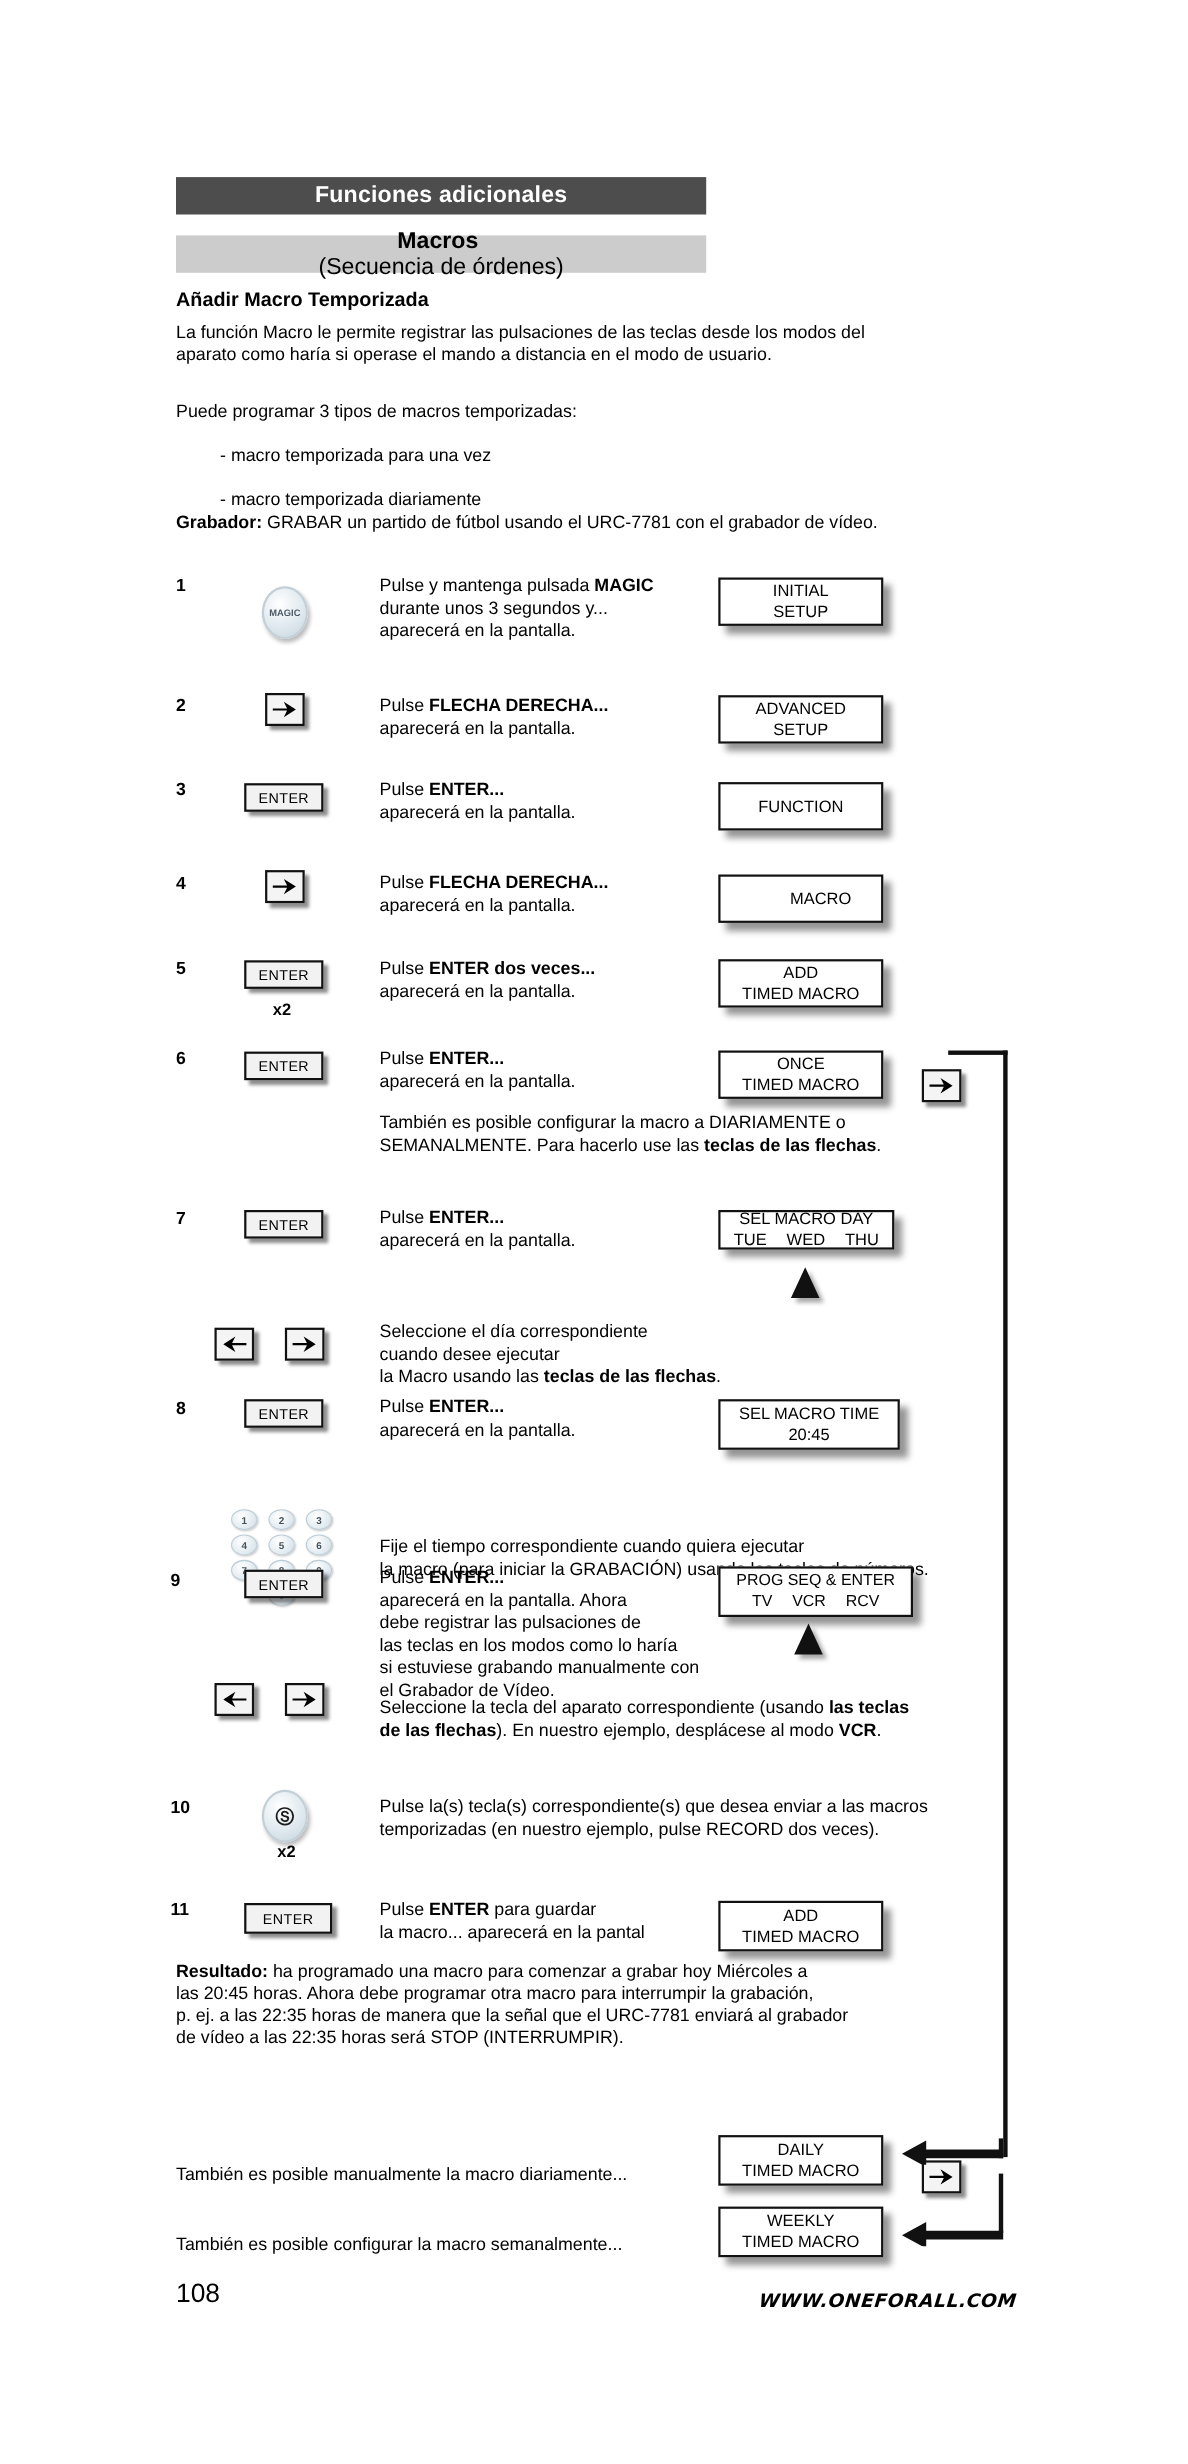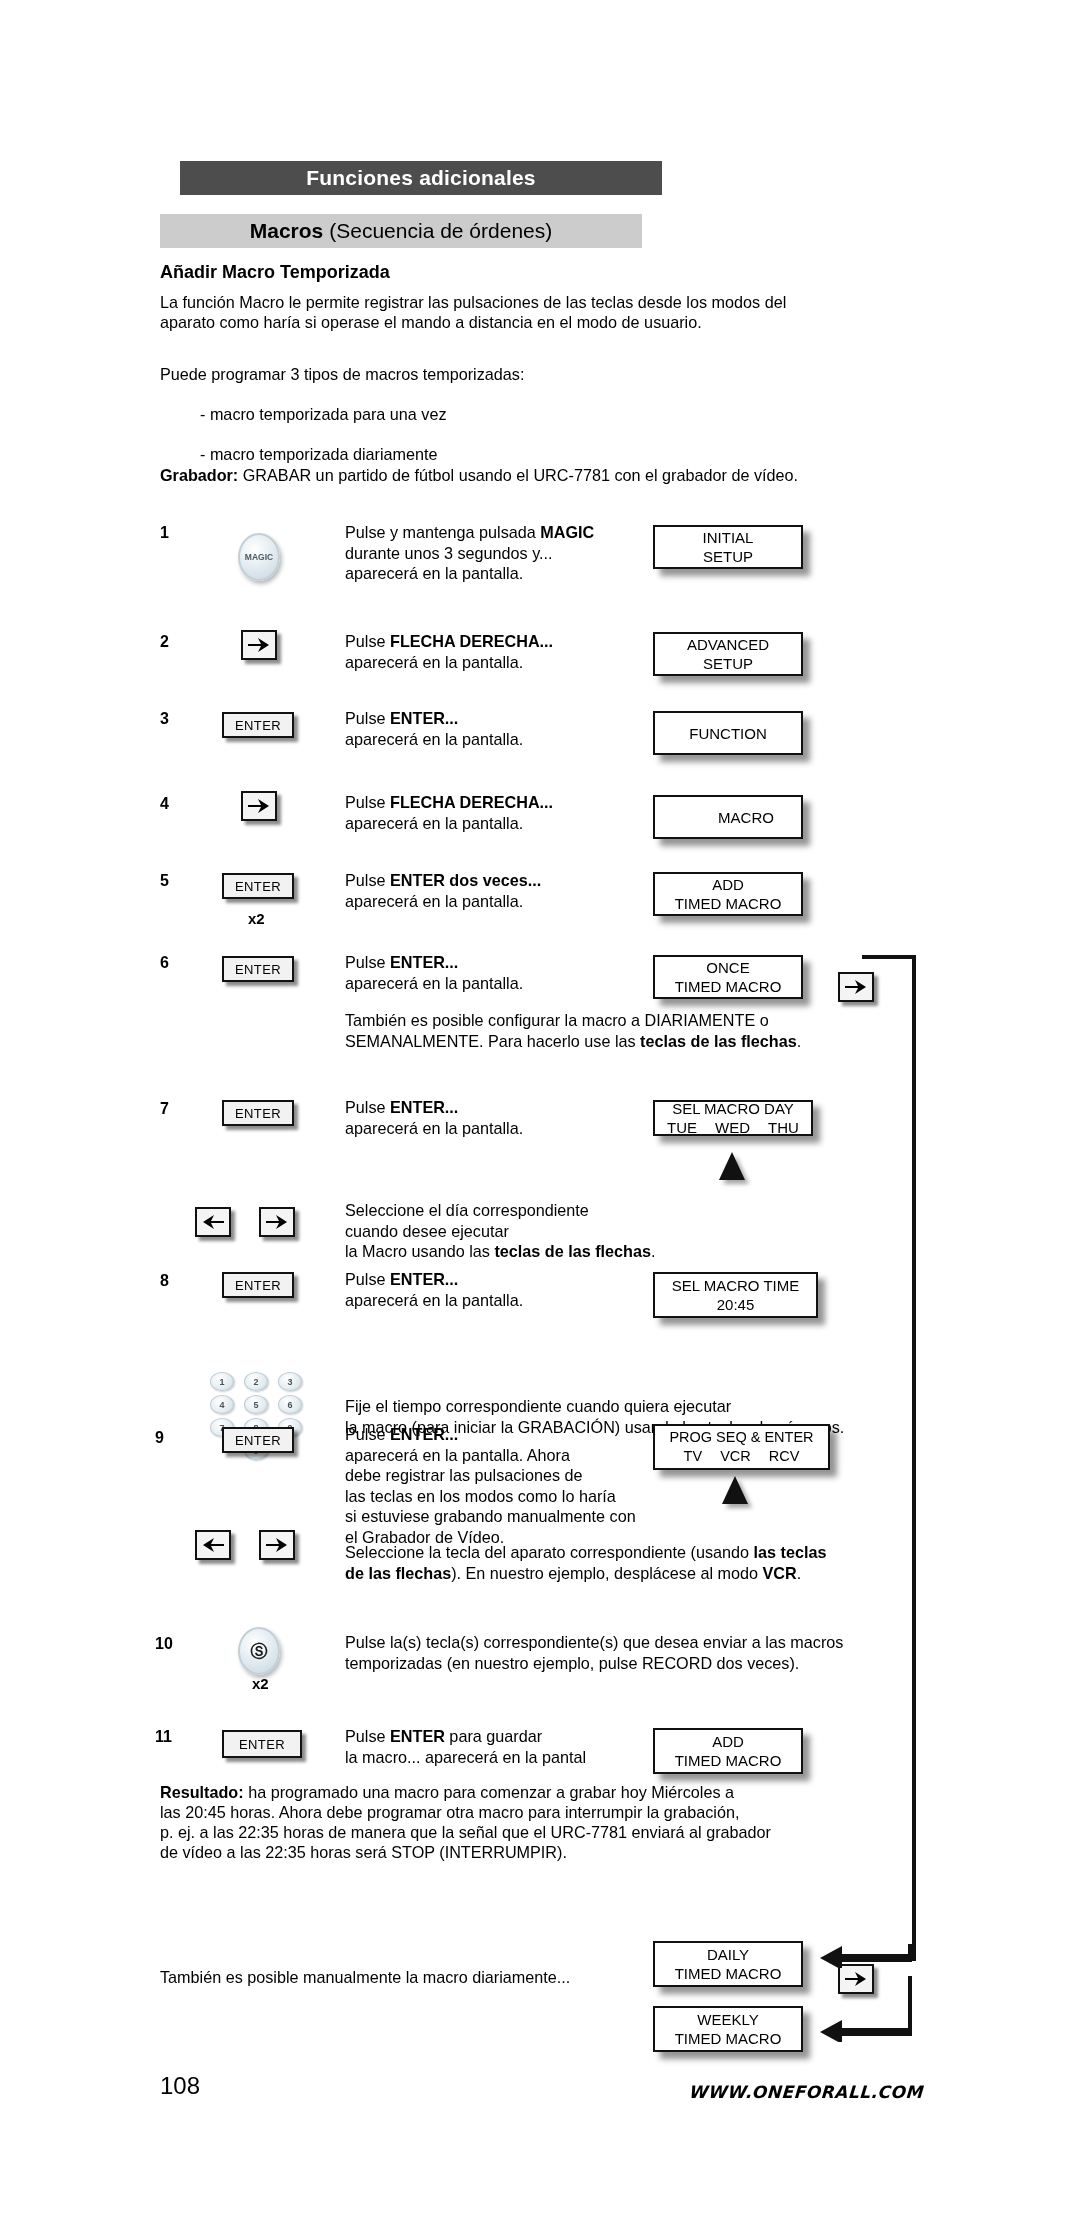--- a/index.html
+++ b/index.html
@@ -19,29 +19,29 @@
 
   
   .bar-dark {
     position: absolute;
     left: 160px; top: 161px; width: 482px; height: 34px;
     background: #4d4d4d;
     color: #ffffff;
     font-weight: bold;
     font-size: 21px;
     letter-spacing: .2px;
-    display: flex; align-items: center; justify-content: center; margin-left: 20px;
+    display: flex; align-items: center; justify-content: center;
   }
   .bar-light {
     position: absolute;
     left: 160px; top: 214px; width: 482px; height: 34px;
     background: #cccccc;
     color: #000000;
     font-size: 21px;
-    display: flex; align-items: center; justify-content: center;
+    display: flex; align-items: center; justify-content: center; flex-direction: column;
   }
   .bar-light b { font-weight: bold; margin-right: 6px; }
 
   
   .h2 {
     position: absolute; left: 160px; top: 262px;
     font-size: 18px; font-weight: bold;
   }
   .para {
     position: absolute; left: 160px;
@@ -382,20 +382,21 @@
   <div class="lcd" style="left:653px; top:1941px; width:150px; height:46px;">
     <div>DAILY</div>
     <div>TIMED MACRO</div>
   </div>
   <div class="key-arrow" style="left:838px; top:1964px;">
     <svg width="24" height="18" viewBox="0 0 24 18">
         <path d="M1 8 h13 l-3 -6 l11 7 l-11 7 l3 -6 h-13 z" fill="#000"></path>
       </svg>
   </div>
 
+  <div class="para" style="left:160px; top:2030px; width:500px;">También es posible configurar la macro semanalmente...</div>
   <div class="lcd" style="left:653px; top:2006px; width:150px; height:46px;">
     <div>WEEKLY</div>
     <div>TIMED MACRO</div>
   </div>
 
   <svg style="position:absolute; left:818px; top:1944px;" width="96" height="24">
     <path d="M94 10 h-70 l0 -8 l-22 12 l22 12 l0 -8 h70 z" fill="#111"></path>
   </svg>
   <div class="conn" style="left:908px; top:1944px; width:4px; height:18px;"></div>
 

